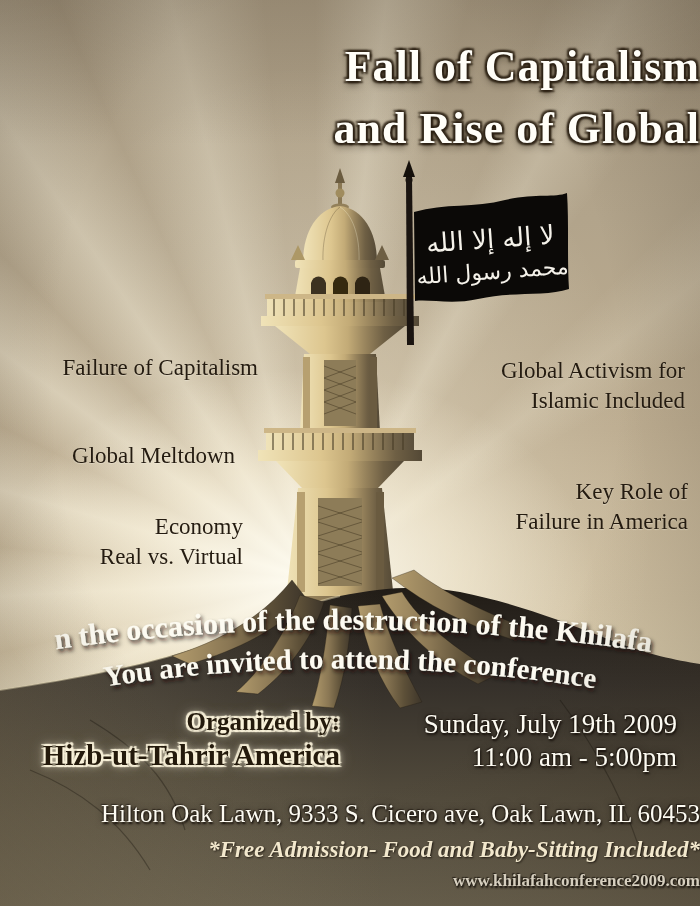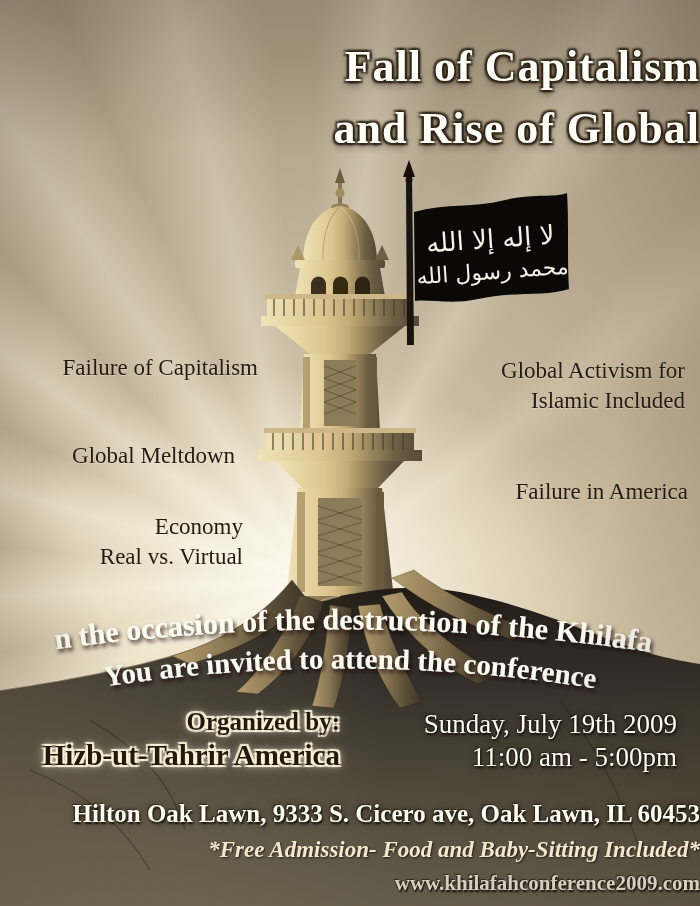--- a/index.html
+++ b/index.html
@@ -43,24 +43,24 @@
   .t-right2{top:477px;left:448px;width:240px;}
   .organizer{top:706px;left:28px;width:312px;color:#241a0c;line-height:1.25;
     text-shadow:-2px -2px 1px rgba(250,242,218,.95),2px -2px 1px rgba(250,242,218,.95),
       -2px 2px 1px rgba(250,242,218,.95),2px 2px 1px rgba(250,242,218,.95),
       0 0 7px rgba(252,246,224,.9),0 0 14px rgba(252,246,224,.55);}
   .organizer .l1{font-size:25px;font-weight:bold;}
   .organizer .l2{font-size:29px;font-weight:bold;}
   .shadowed{color:#fdfbf2;
     text-shadow:1px 2px 2px rgba(20,14,8,.95),-1px -1px 1px rgba(20,14,8,.6),0 0 7px rgba(20,14,8,.5);}
   .schedule{top:708px;left:385px;width:292px;font-size:27px;line-height:1.22;}
-  .venue{top:800px;left:0;width:100%;font-size:25px;font-weight:bold;}
+  .venue{top:800px;left:0;width:100%;font-size:25px;font-weight:normal;}
   .admission{top:837px;left:0;width:100%;font-size:23px;font-style:italic;color:#f2e8cd;
     text-shadow:1px 1px 2px rgba(20,14,8,.8);font-weight:bold;}
-  .website{top:871px;left:0;width:100%;font-size:21px;font-weight:bold;color:#d6cfbf;
+  .website{top:871px;left:0;width:100%;font-size:17px;font-weight:bold;color:#d6cfbf;
     text-shadow:1px 2px 2px rgba(15,11,6,.95),-1px -1px 1px rgba(15,11,6,.7);}
   .inv-text{font-family:"Liberation Serif","DejaVu Serif",serif;font-weight:bold;fill:#fdfbf2;}
   .shahada{font-family:"DejaVu Sans",sans-serif;fill:#f5f2ea;}
 </style>
 </head>
 <body>
 
 <div class="poster">
 
   <svg class="scene" width="700" height="906" viewBox="0 0 700 906" xmlns="http://www.w3.org/2000/svg">
@@ -203,20 +203,21 @@
   <div class="txt topic t-left3">
     <div>Economy</div>
     <div>Real vs. Virtual</div>
   </div>
 
   <div class="txt topic t-right1">
     <div>Global Activism for</div>
     <div>Islamic Included</div>
   </div>
   <div class="txt topic t-right2">
+    <div>Key Role of</div>
     <div>Failure in America</div>
   </div>
 
   <div class="txt organizer">
     <div class="l1">Organized by:</div>
     <div class="l2">Hizb-ut-Tahrir America</div>
   </div>
 
   <div class="txt schedule shadowed">
     <div>Sunday, July 19th 2009</div>

